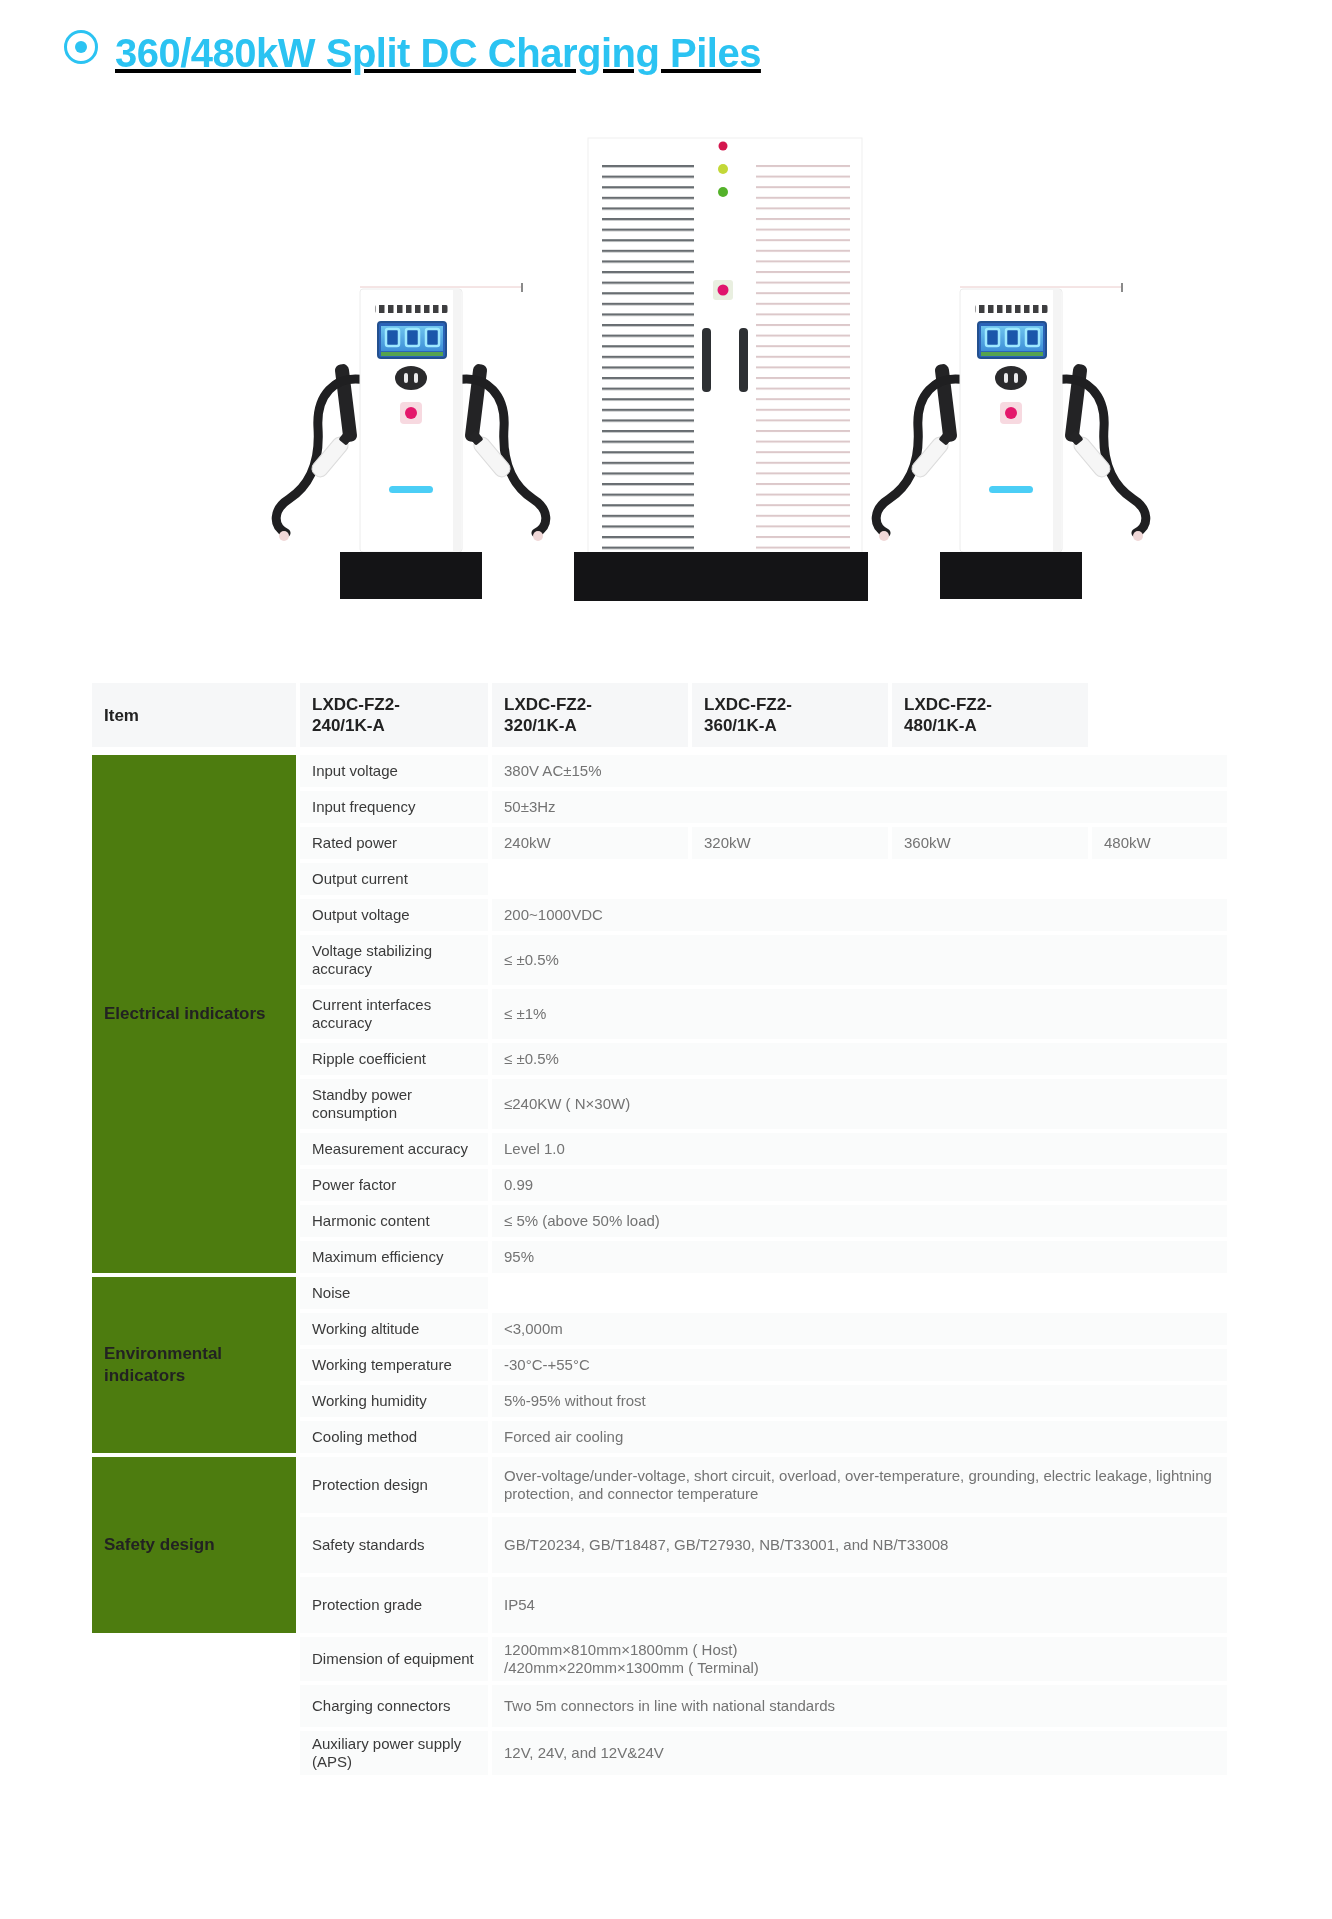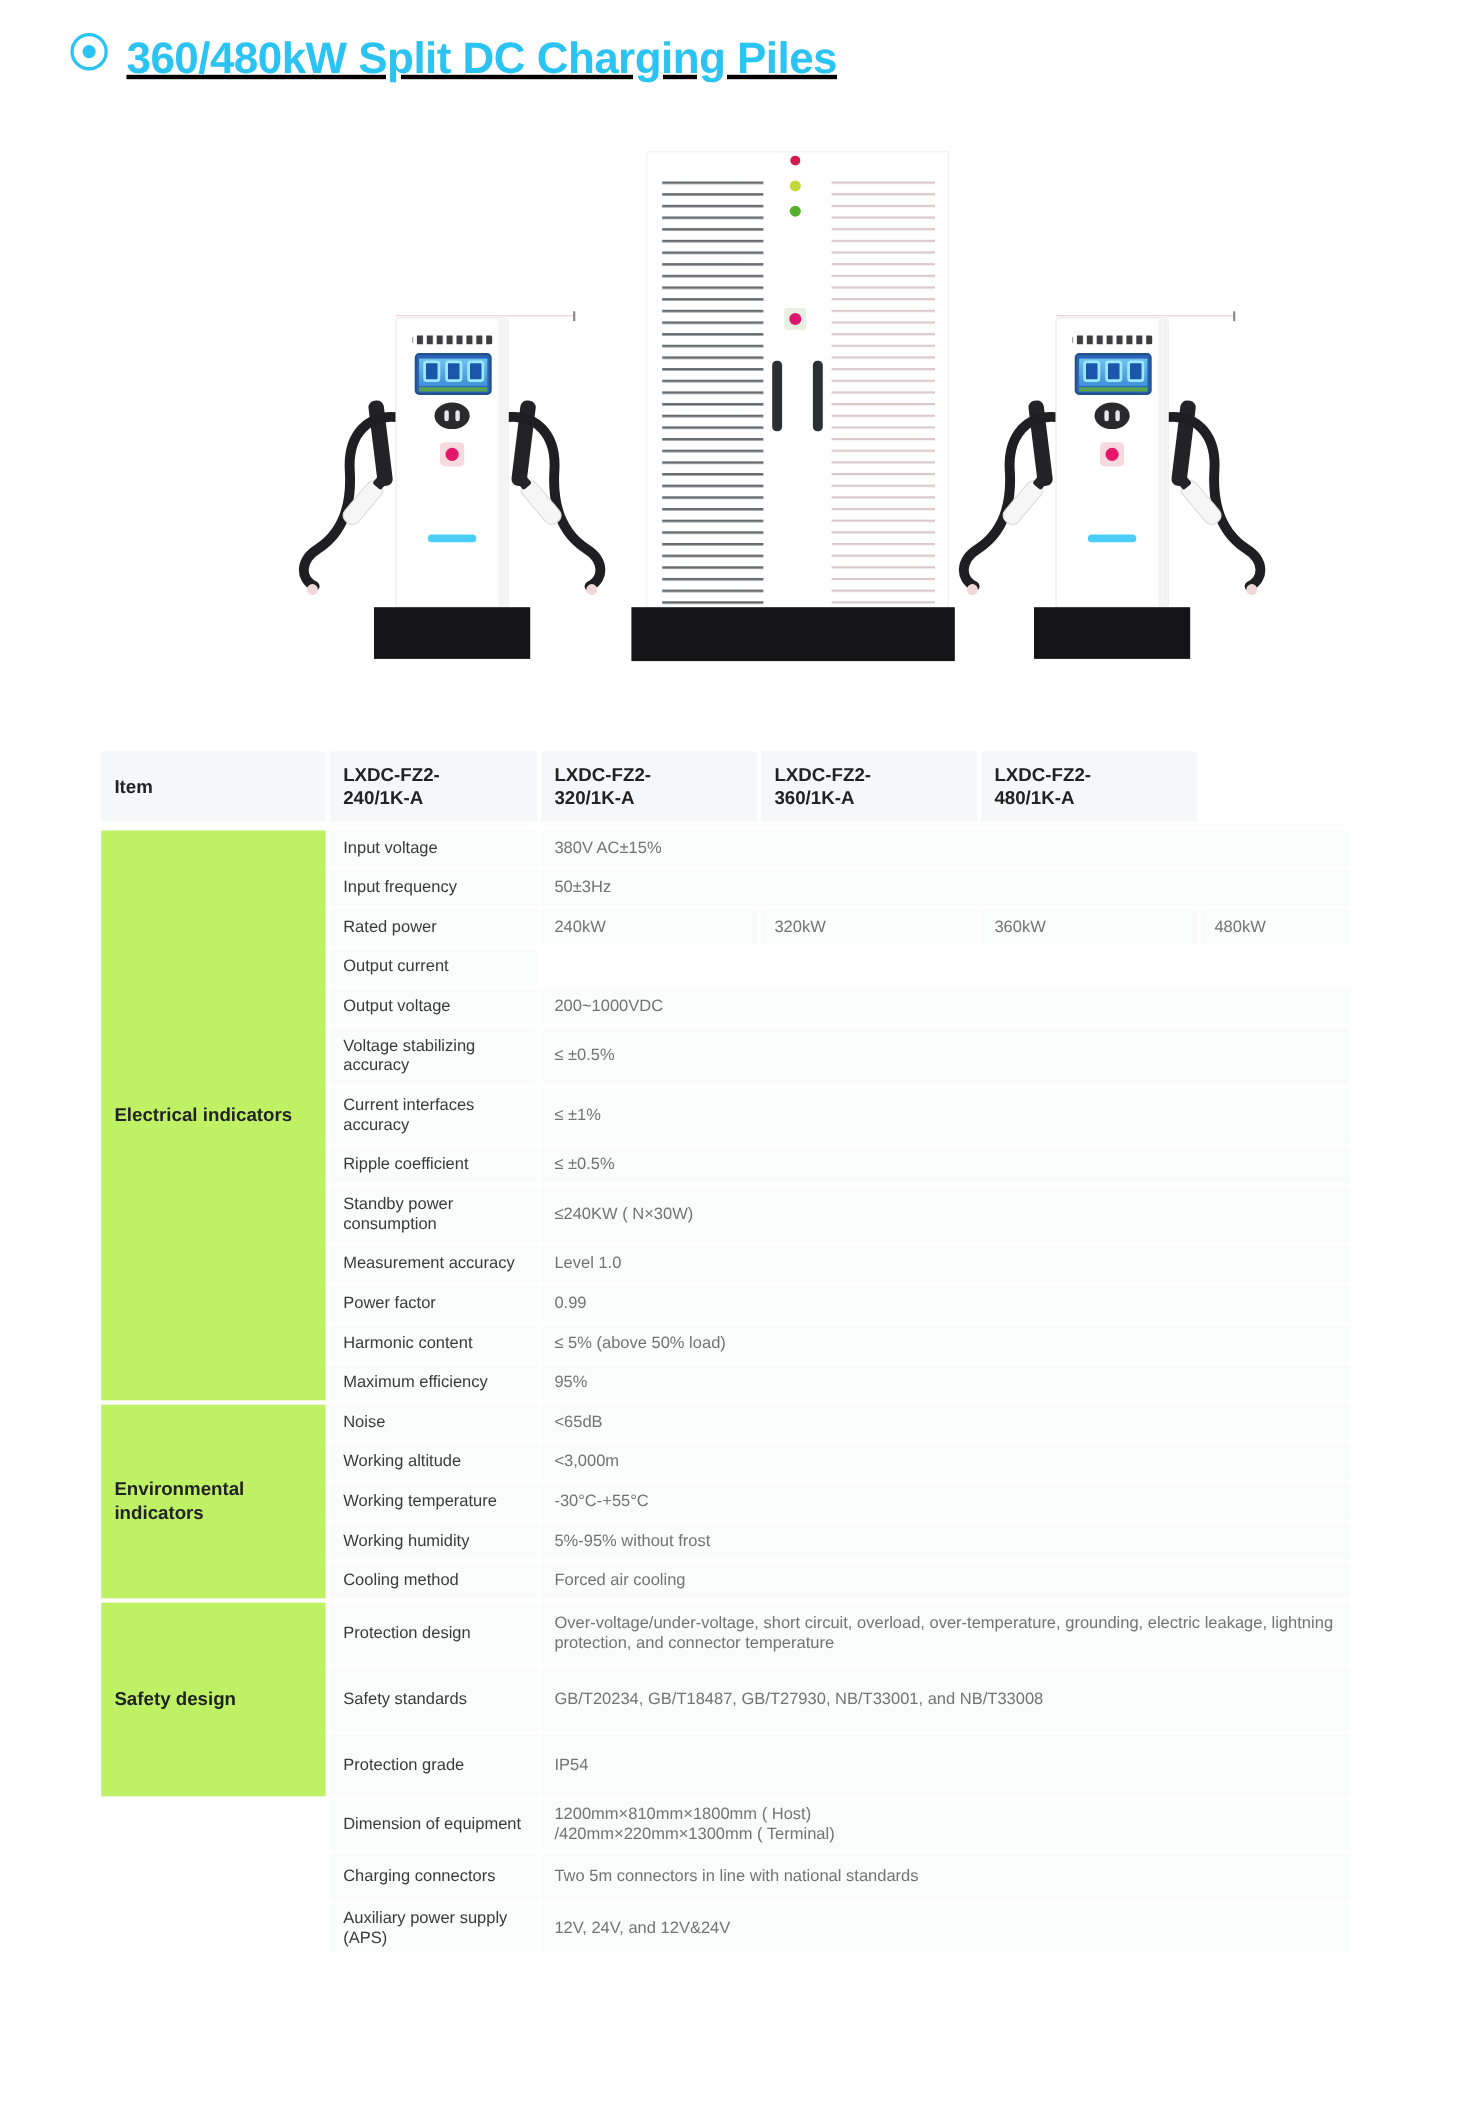--- a/index.html
+++ b/index.html
@@ -27,21 +27,21 @@
   .spec-block{margin-bottom:4px;}
   .spec-header .cell{
     background:#f6f7f8;min-height:64px;display:flex;align-items:center;
     padding:8px 12px;font-size:17px;font-weight:600;color:#222;line-height:21px;box-sizing:border-box;
   }
   .spec-header .mtext{max-width:112px;display:inline-block;}
   .cell{
     box-sizing:border-box;background:#fafbfb;padding:7px 12px;font-size:15px;line-height:18px;
     display:flex;align-items:center;color:#3a3a3a;min-height:32px;
   }
-  .cell.cat{background:#bef264;font-size:17px;font-weight:600;color:#222;line-height:22px;}
+  .cell.cat{background:#4d7c0f;font-size:17px;font-weight:600;color:#222;line-height:22px;}
   .cell.val{white-space:pre-line;color:#737373;}
   .s2 .cell{min-height:56px;}
   .s3 .cell{min-height:42px;padding-top:4px;padding-bottom:4px;}
 </style>
 </head>
 <body>
 
 <div class="page">
 
   <header class="title-row">
@@ -178,21 +178,20 @@
           <div class="cell sub" style="grid-area: 11 / 2;">Power factor</div>
           <div class="cell val" style="grid-area: 11 / 3 / auto / 7;">0.99</div>
           <div class="cell sub" style="grid-area: 12 / 2;">Harmonic content</div>
           <div class="cell val" style="grid-area: 12 / 3 / auto / 7;">≤ 5% (above 50% load)</div>
           <div class="cell sub" style="grid-area: 13 / 2;">Maximum efficiency</div>
           <div class="cell val" style="grid-area: 13 / 3 / auto / 7;">95%</div>
         </div>
         <div class="spec-block s1">
           <div class="cell cat" style="grid-area: 1 / 1 / span 5;">Environmental indicators</div>
           <div class="cell sub" style="grid-area: 1 / 2;">Noise</div>
-          <div class="cell val" style="grid-area: 1 / 3 / auto / 7;">&lt;65dB</div>
           <div class="cell sub" style="grid-area: 2 / 2;">Working altitude</div>
           <div class="cell val" style="grid-area: 2 / 3 / auto / 7;">&lt;3,000m</div>
           <div class="cell sub" style="grid-area: 3 / 2;">Working temperature</div>
           <div class="cell val" style="grid-area: 3 / 3 / auto / 7;">-30°C-+55°C</div>
           <div class="cell sub" style="grid-area: 4 / 2;">Working humidity</div>
           <div class="cell val" style="grid-area: 4 / 3 / auto / 7;">5%-95% without frost</div>
           <div class="cell sub" style="grid-area: 5 / 2;">Cooling method</div>
           <div class="cell val" style="grid-area: 5 / 3 / auto / 7;">Forced air cooling</div>
         </div>
         <div class="spec-block s2">

